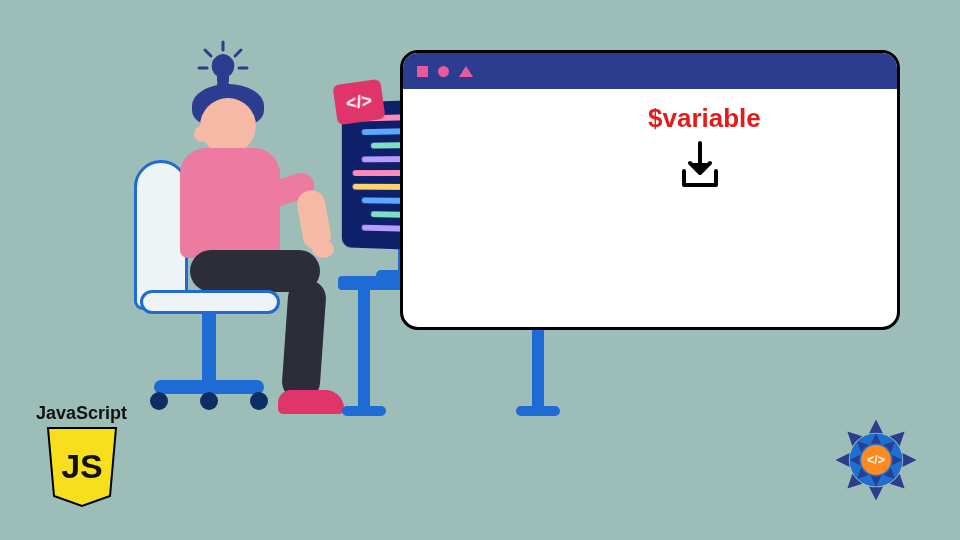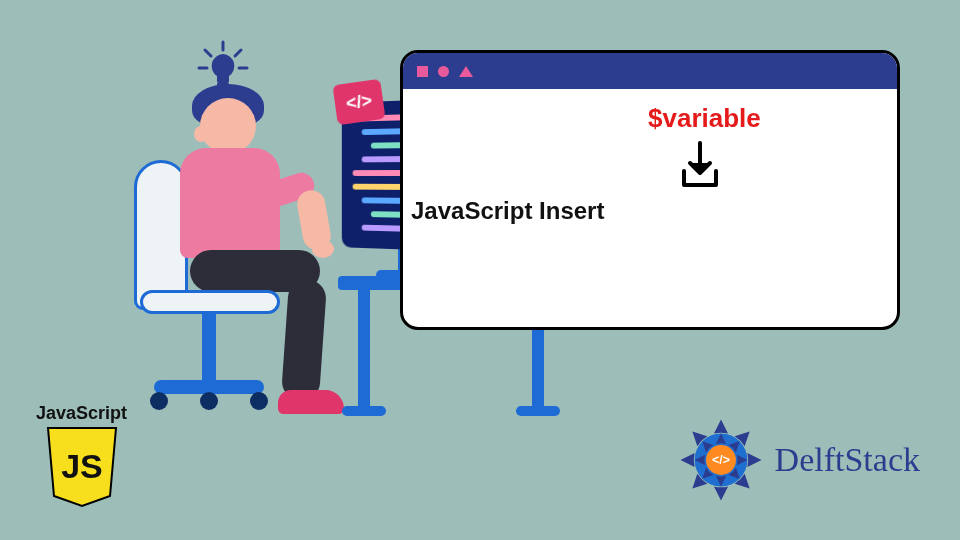--- a/index.html
+++ b/index.html
@@ -405,21 +405,20 @@
       <svg width="44" height="48" viewBox="0 0 44 48">
         <g stroke="#000" stroke-width="4" fill="none" stroke-linecap="round" stroke-linejoin="round">
           <line x1="22" y1="2" x2="22" y2="30"></line>
           <polyline points="12,22 22,32 32,22" fill="#000"></polyline>
           <polyline points="6,30 6,44 38,44 38,30"></polyline>
         </g>
         <polygon points="12,22 22,32 32,22" fill="#000"></polygon>
       </svg>
     </div>
     <div class="insert-row">
-      <span>JavaScript Insert</span>
       <span class="gap"></span>
     </div>
   </div>
 </div>
 
 <div class="js-logo-wrap">
   <div class="js-label">JavaScript</div>
   <svg class="js-shield" viewBox="0 0 76 82">
     <path d="M4 2 L72 2 L66 70 L38 80 L10 70 Z" fill="#f7df1e" stroke="#000" stroke-width="2"></path>
     <text x="38" y="52" text-anchor="middle" font-family="Arial" font-weight="900" font-size="34" fill="#111">JS</text>
@@ -447,14 +446,13 @@
         <path d="M0,-30 L6,-18 A20 20 0 0 0 -6,-18 Z" transform="rotate(135)"></path>
         <path d="M0,-30 L6,-18 A20 20 0 0 0 -6,-18 Z" transform="rotate(180)"></path>
         <path d="M0,-30 L6,-18 A20 20 0 0 0 -6,-18 Z" transform="rotate(225)"></path>
         <path d="M0,-30 L6,-18 A20 20 0 0 0 -6,-18 Z" transform="rotate(270)"></path>
         <path d="M0,-30 L6,-18 A20 20 0 0 0 -6,-18 Z" transform="rotate(315)"></path>
       </g>
       <circle r="17" fill="#ff8a1f"></circle>
       <text x="0" y="5" text-anchor="middle" font-family="Arial" font-weight="700" font-size="14" fill="#fff">&lt;/&gt;</text>
     </g>
   </svg>
-  <div class="delft-name">DelftStack</div>
 </div>
 
 </body></html>

